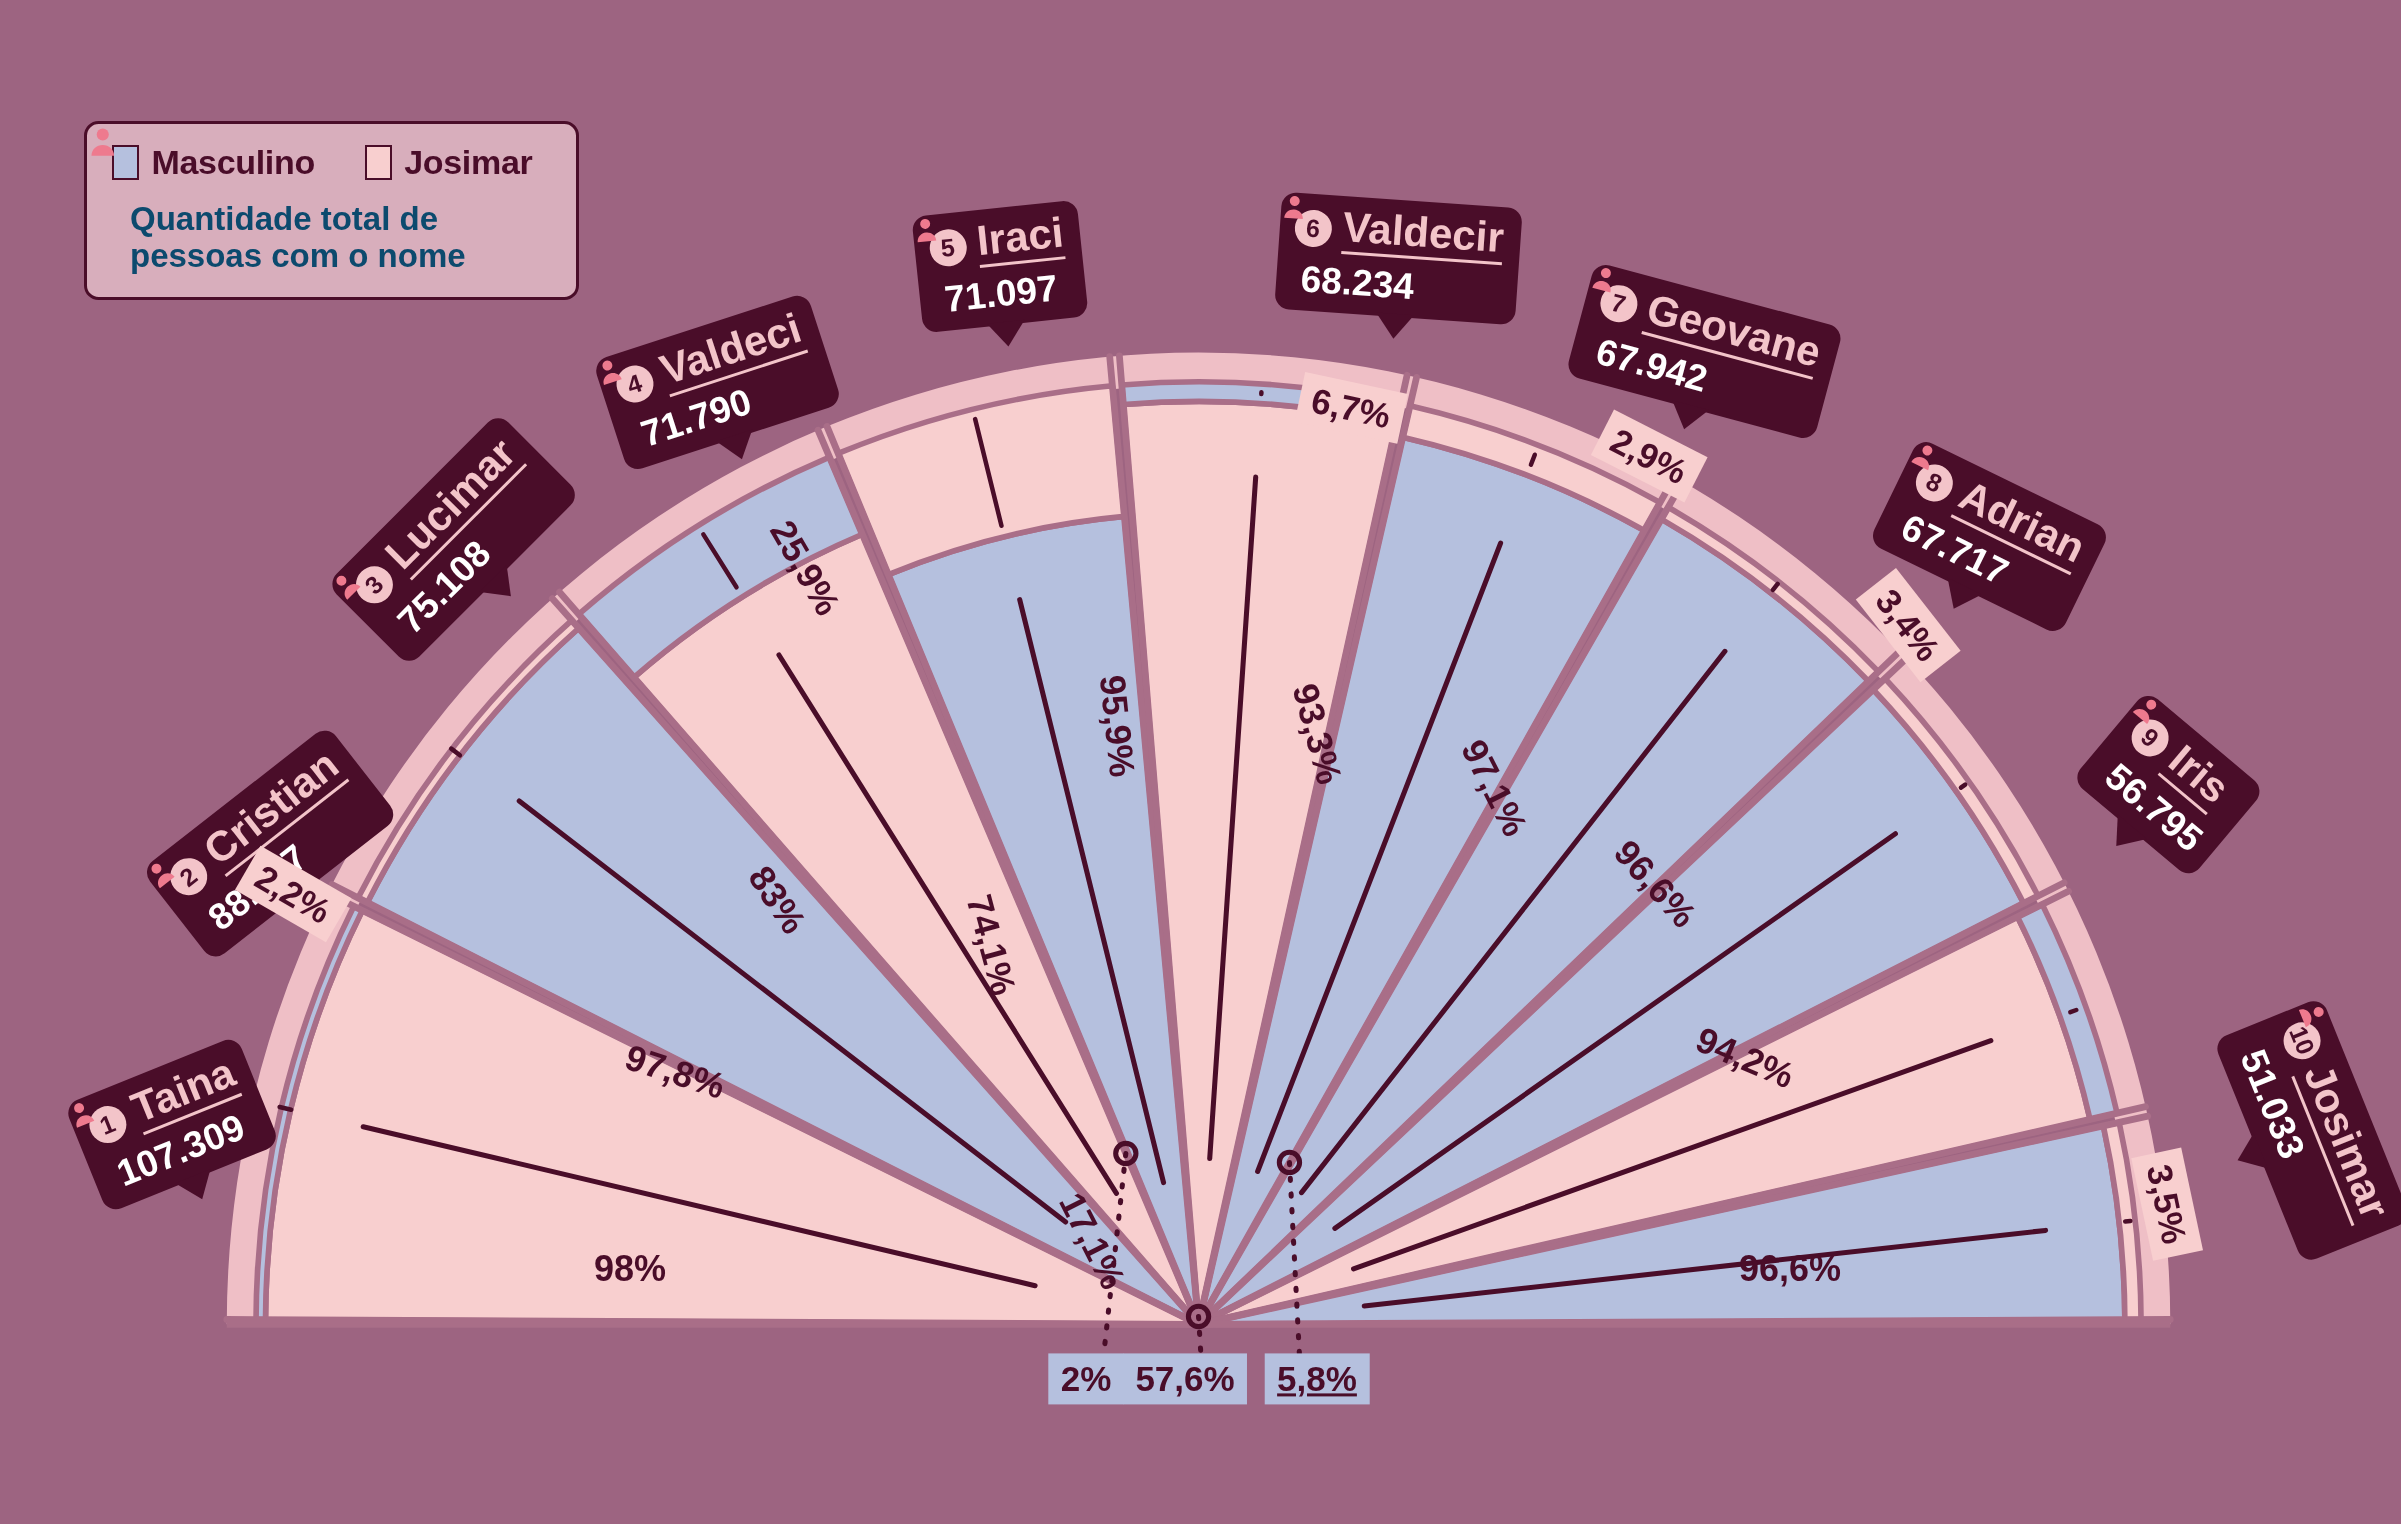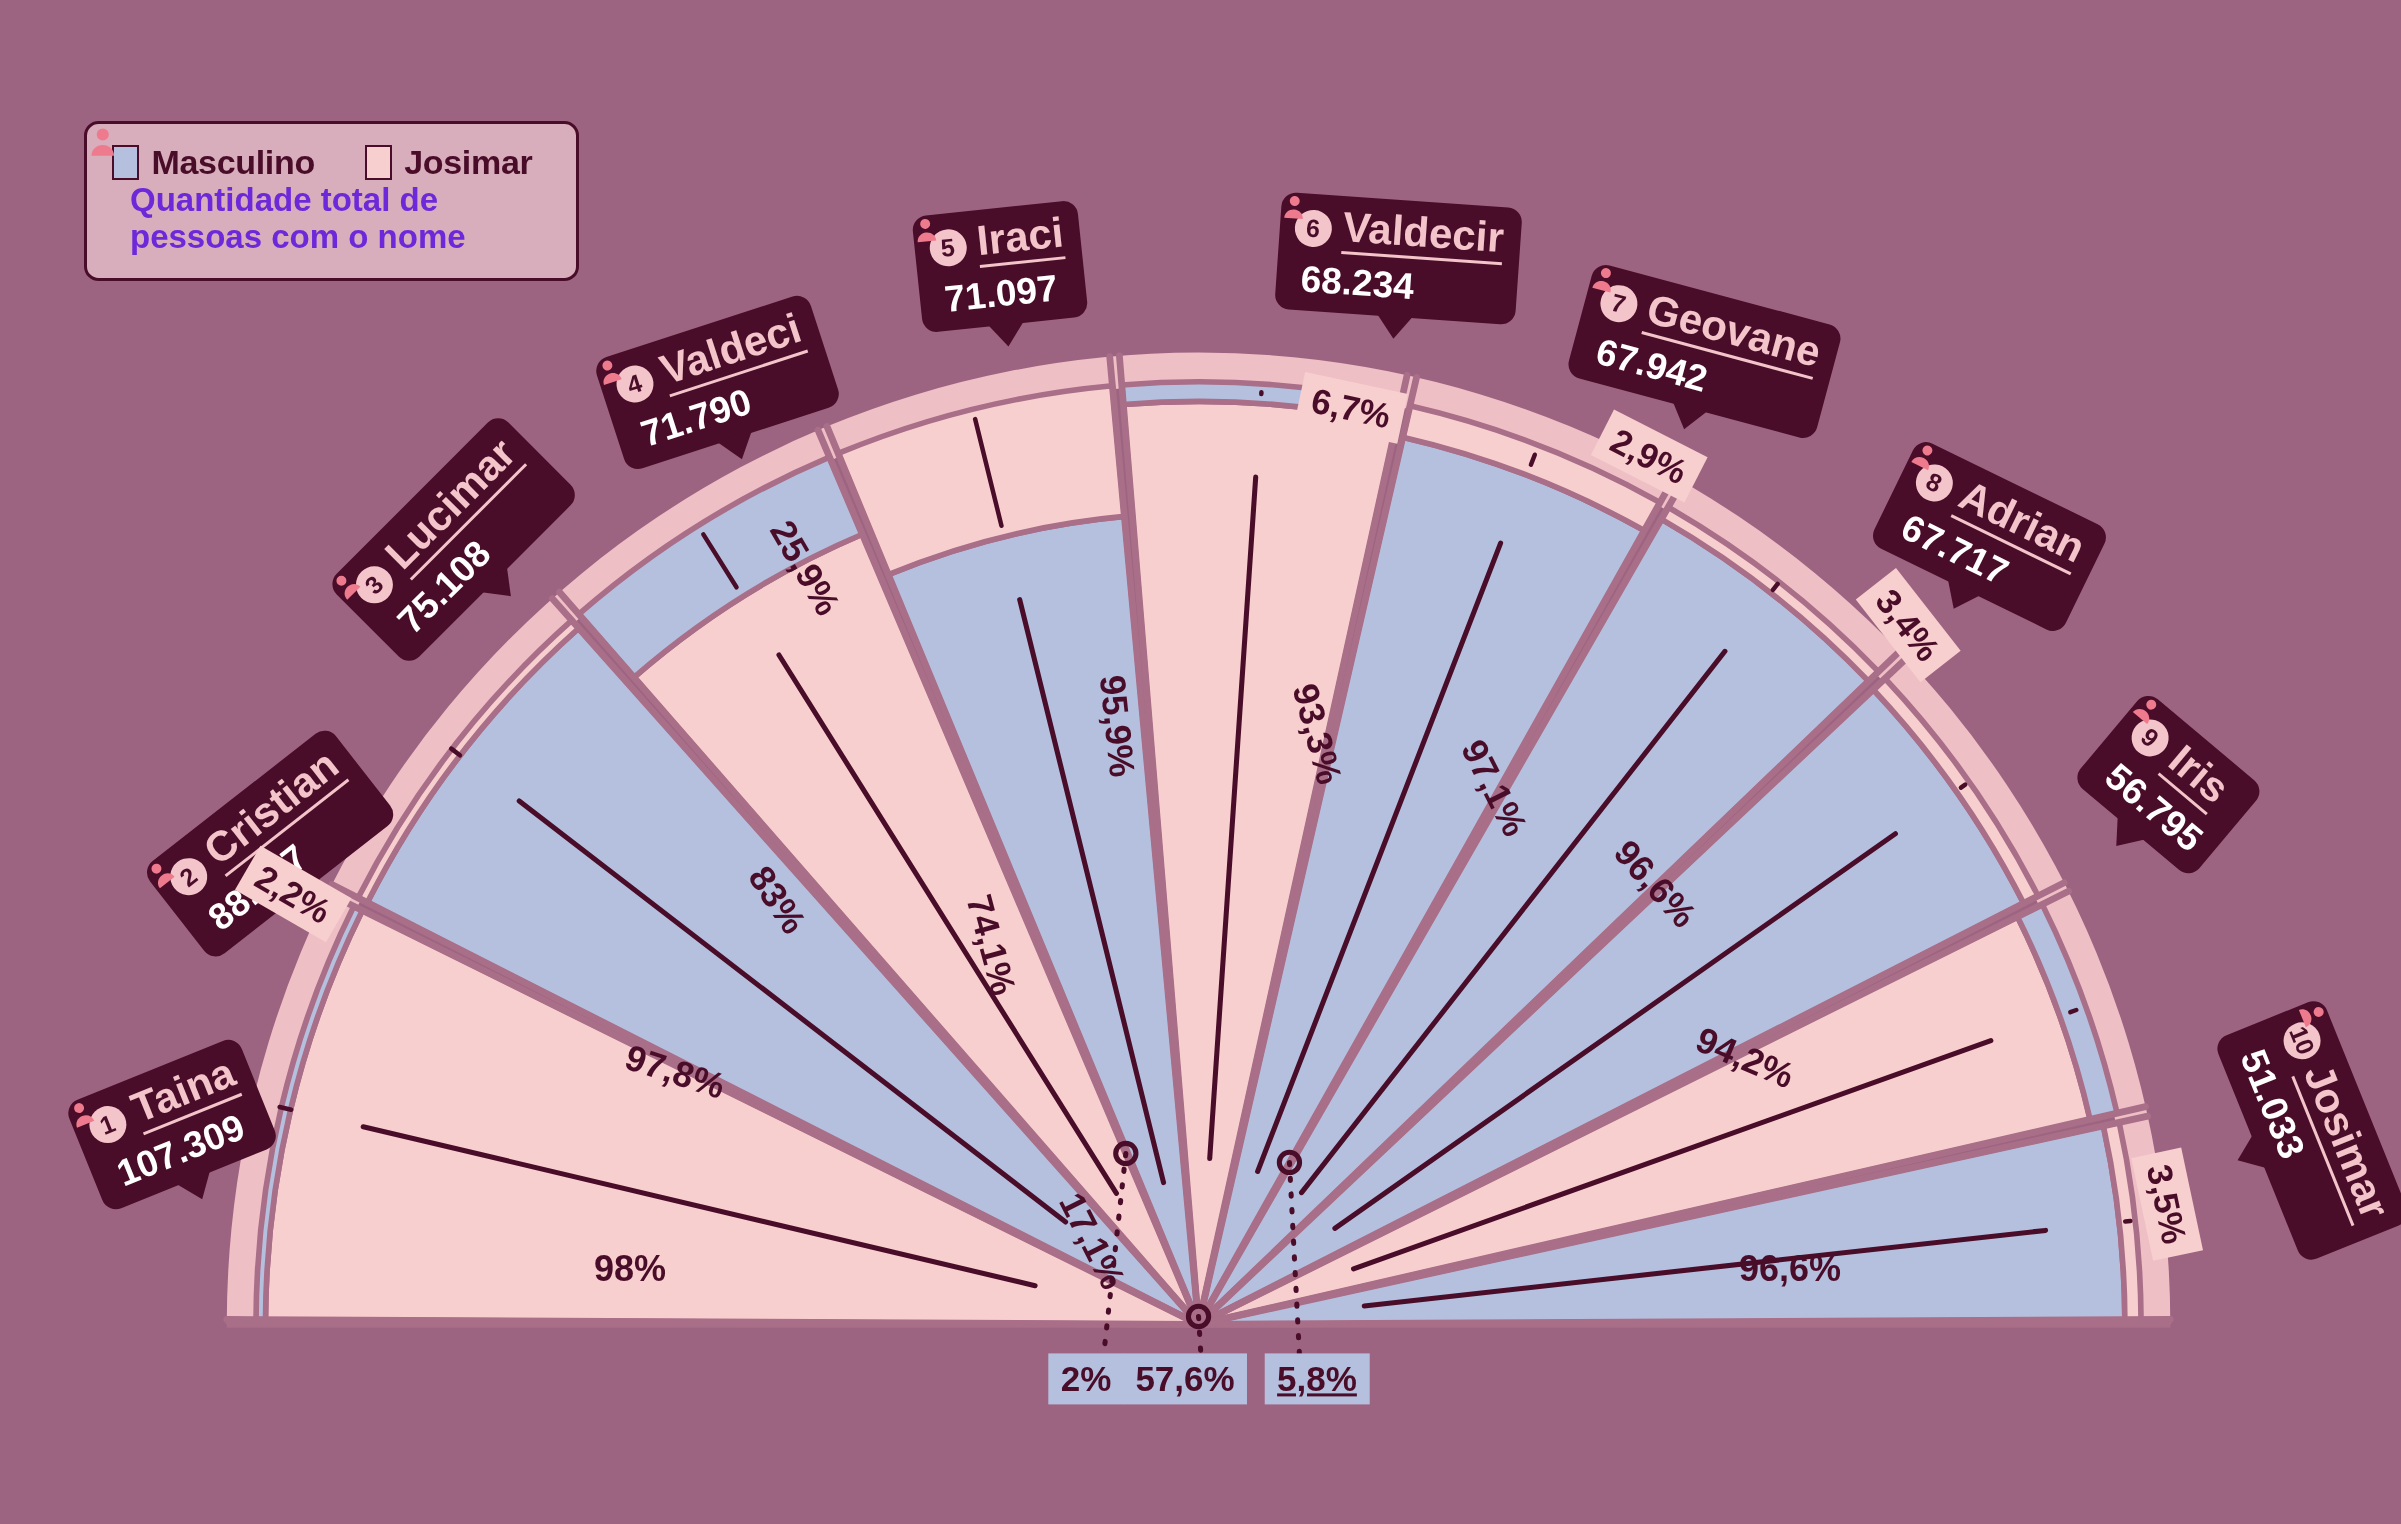--- a/index.html
+++ b/index.html
@@ -17,30 +17,30 @@
   .legend{
     position:absolute;left:84px;top:121px;
     width:495px;
     background:#D8AEBC;
     border:3.9px solid #4A0D29;
     border-radius:14.6px;
     padding:19px 22.5px 22.5px 25px;
     box-sizing:border-box;
   }
   .legend-row{display:flex;align-items:center;gap:12.4px;}
-  .legend-row.first{}
+  .legend-row.first{margin-bottom:19px;}
   .swatch{width:27px;height:35px;border:2.8px solid #4A0D29;box-sizing:border-box;display:inline-block;}
   .sw-m{background:#B5C0DE;}
   .sw-f{background:#F8CFCF;}
   .legend-label{
     color:#4A0D29;font-size:34px;font-weight:700;letter-spacing:-0.3px;white-space:nowrap;
   }
   .legend-gap{width:25px;}
   .legend-note{
-    color:#6d28d9;font-size:33px;font-weight:700;line-height:1.12;max-width:366px;
+    color:#0c4a6e;font-size:33px;font-weight:700;line-height:1.12;max-width:366px;
   }
   .person-ico{flex:0 0 auto;margin-right:5.6px;}
 
   
   .card{
     position:absolute;
     background:#4A0D29;
     border-radius:14.6px;
     padding:10px 17px 12.4px 14.6px;
     box-sizing:border-box;

